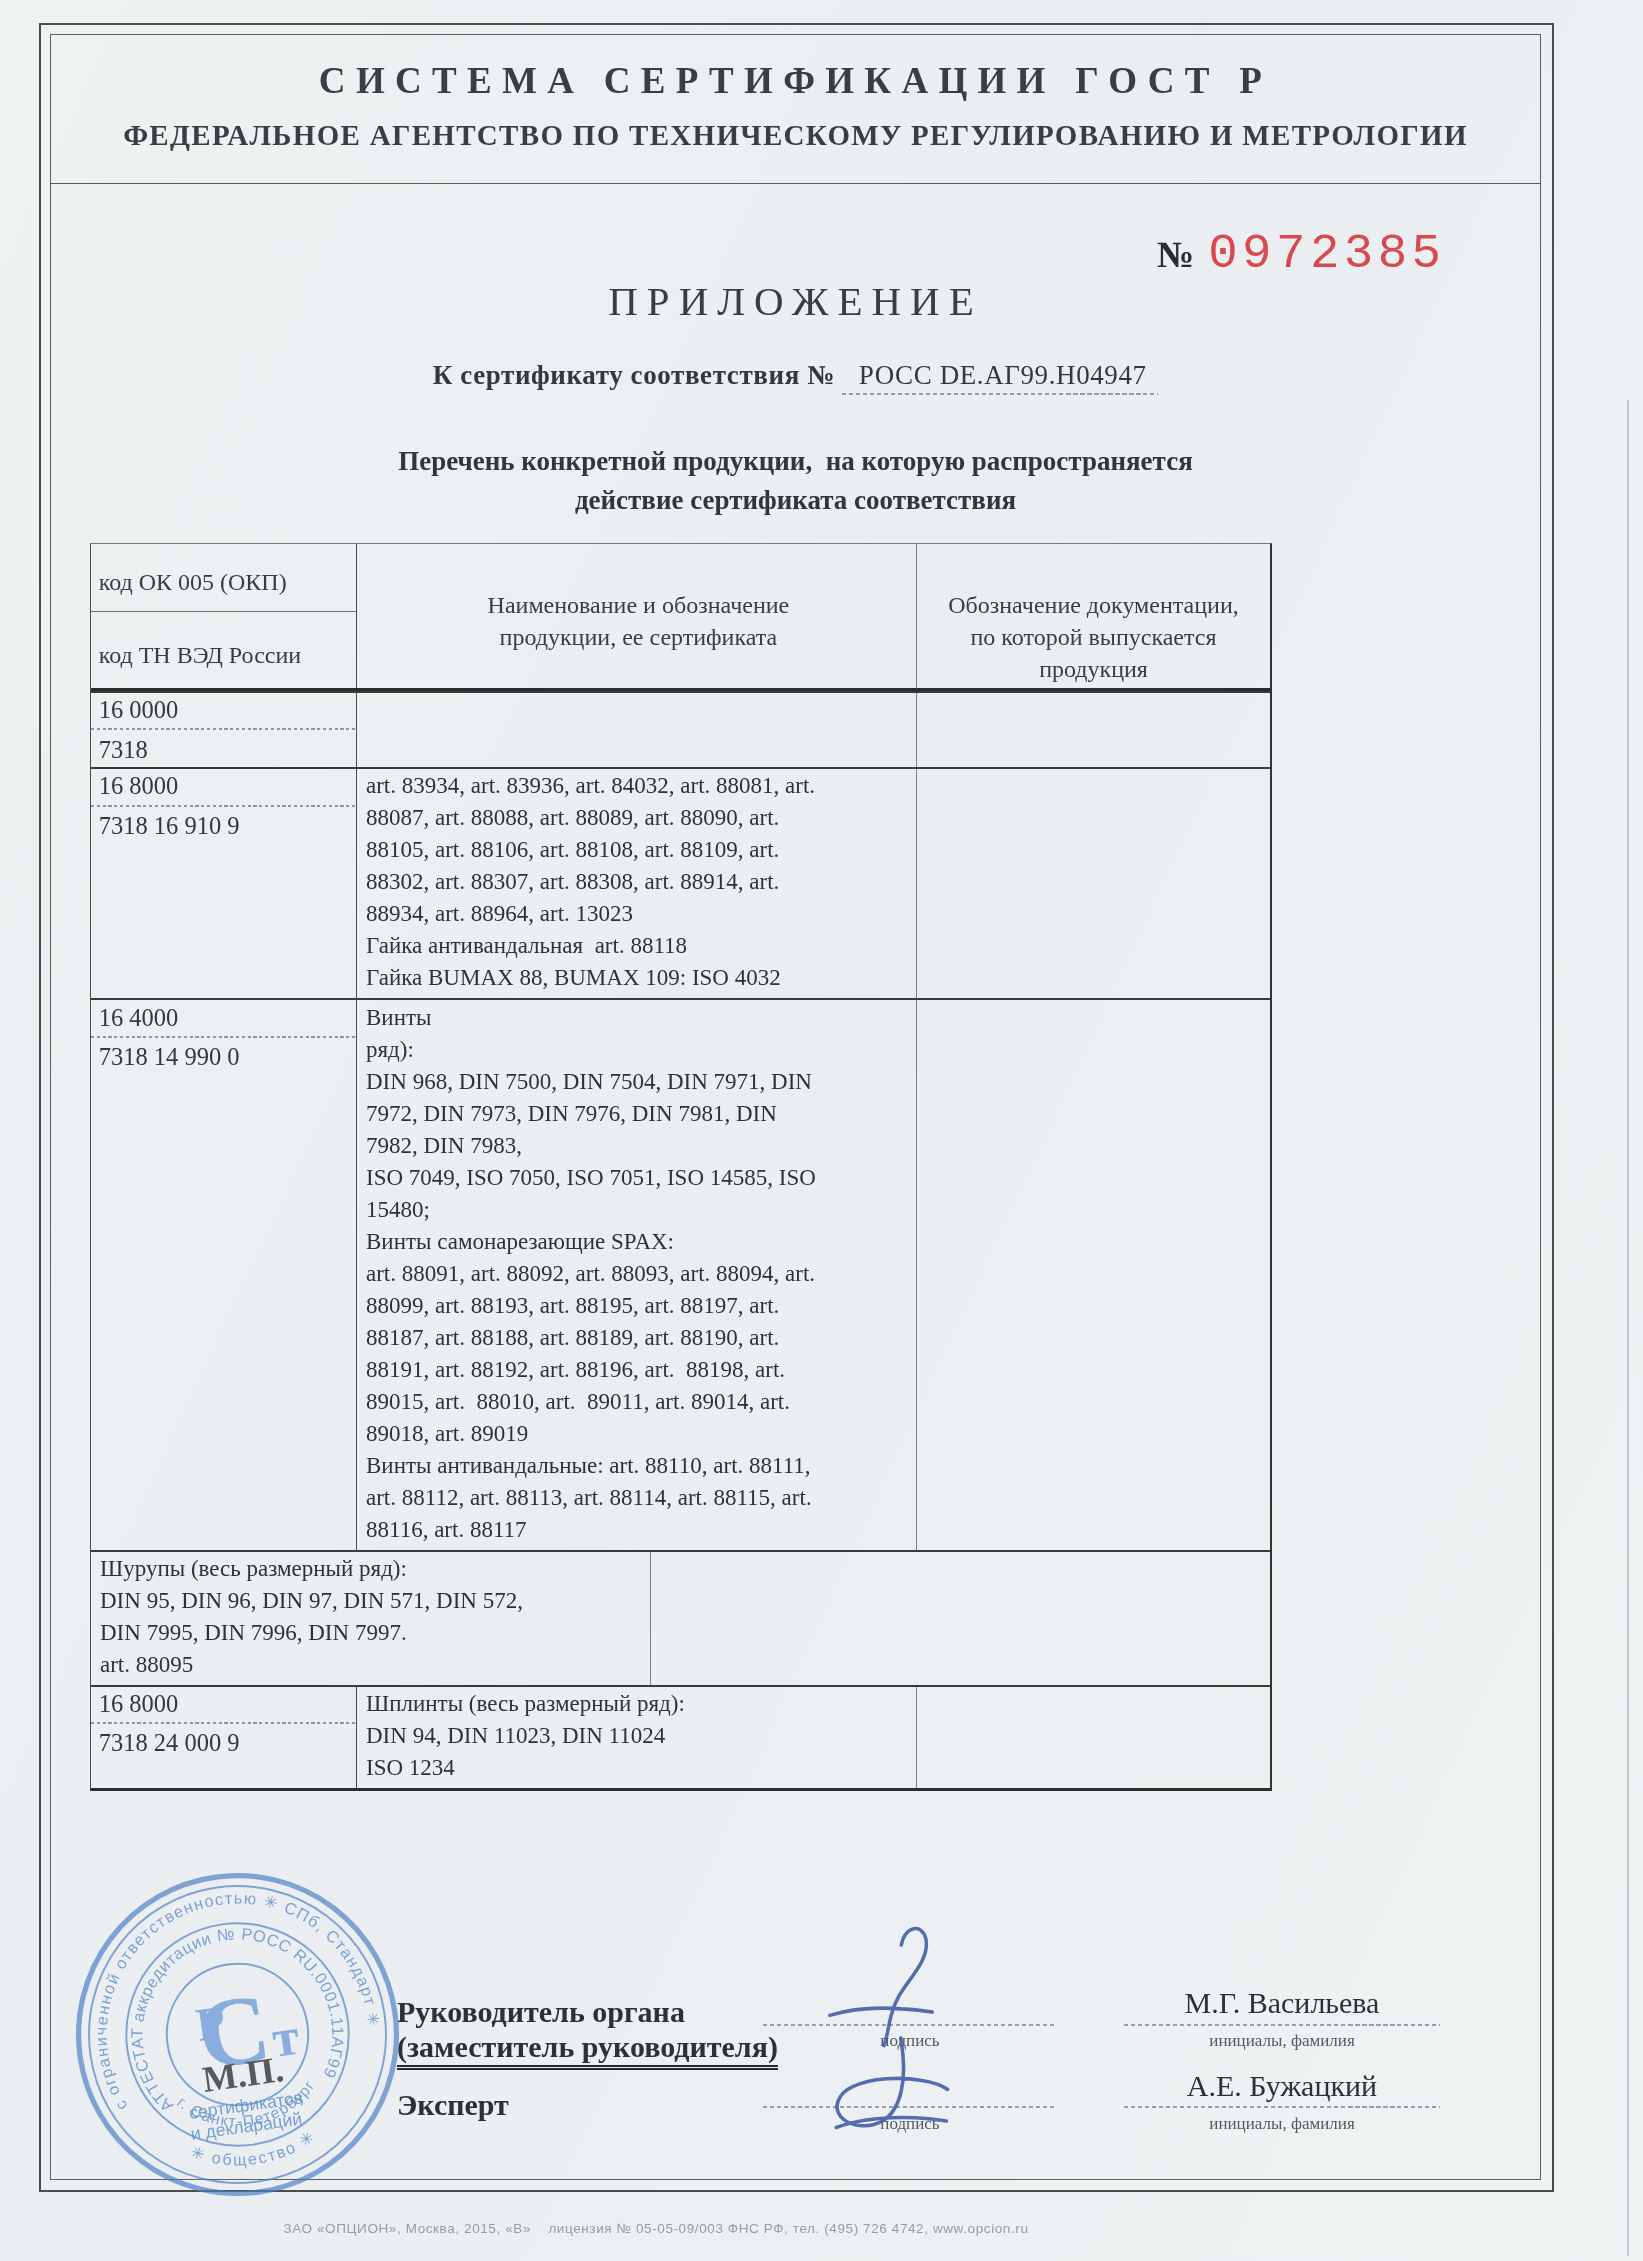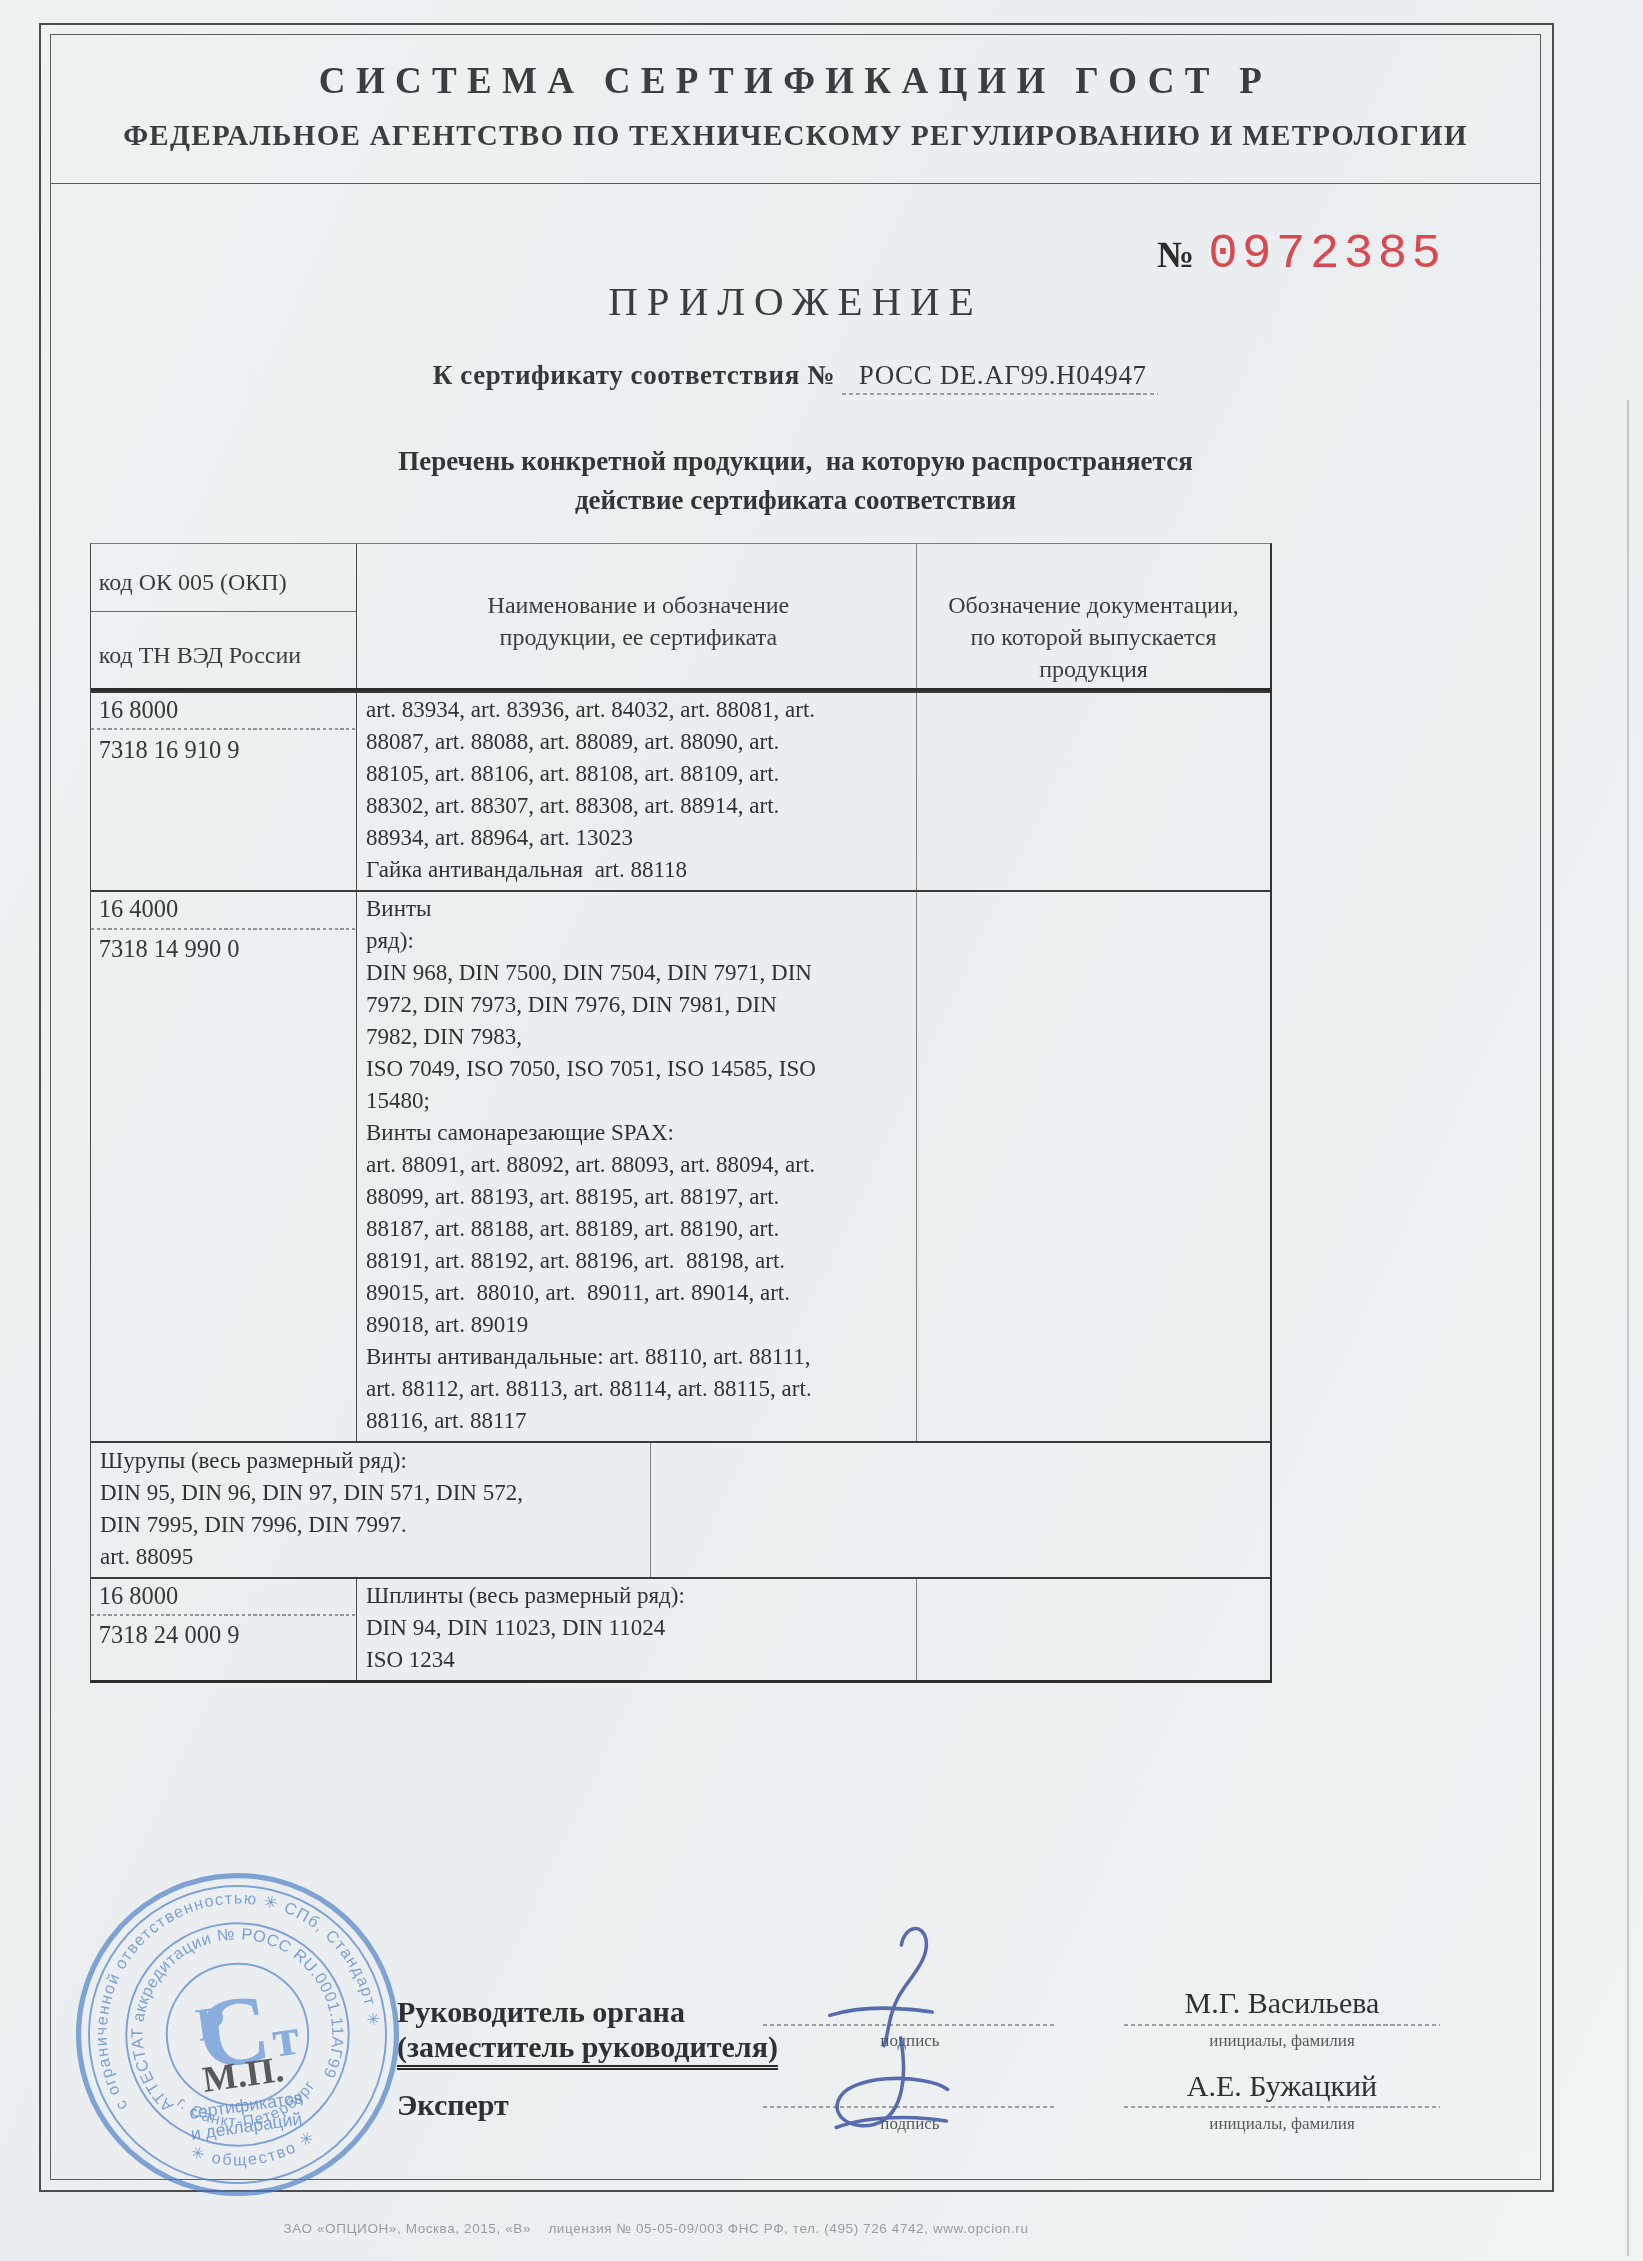--- a/index.html
+++ b/index.html
@@ -98,34 +98,44 @@
       <div class="c2">
         <div>Наименование и обозначение</div>
         <div>продукции, ее сертификата</div>
       </div>
       <div class="c3">
         <div>Обозначение документации,</div>
         <div>по которой выпускается продукция</div>
       </div>
     </div>
 
+    <div class="t-row body" style="min-height:68px">
+      <div class="c1">
+        <div class="code">16 0000</div>
+        <div class="dotline"></div>
+        <div class="code">7318</div>
+      </div>
+      <div class="c2"></div>
+      <div class="c3"></div>
+    </div>
 
     <div class="t-row body">
       <div class="c1">
         <div class="code">16 8000</div>
         <div class="dotline"></div>
         <div class="code">7318 16 910 9</div>
       </div>
       <div class="c2 row-lines">
           <div class="cell-line">art. 83934, art. 83936, art. 84032, art. 88081, art.</div>
           <div class="cell-line">88087, art. 88088, art. 88089, art. 88090, art.</div>
           <div class="cell-line">88105, art. 88106, art. 88108, art. 88109, art.</div>
           <div class="cell-line">88302, art. 88307, art. 88308, art. 88914, art.</div>
           <div class="cell-line">88934, art. 88964, art. 13023</div>
           <div class="cell-line">Гайка антивандальная  art. 88118</div>
+          <div class="cell-line">Гайка BUMAX 88, BUMAX 109: ISO 4032</div>
         </div>
       <div class="c3"></div>
     </div>
 
     <div class="t-row body">
       <div class="c1">
         <div class="code">16 4000</div>
         <div class="dotline"></div>
         <div class="code">7318 14 990 0</div>
       </div>

